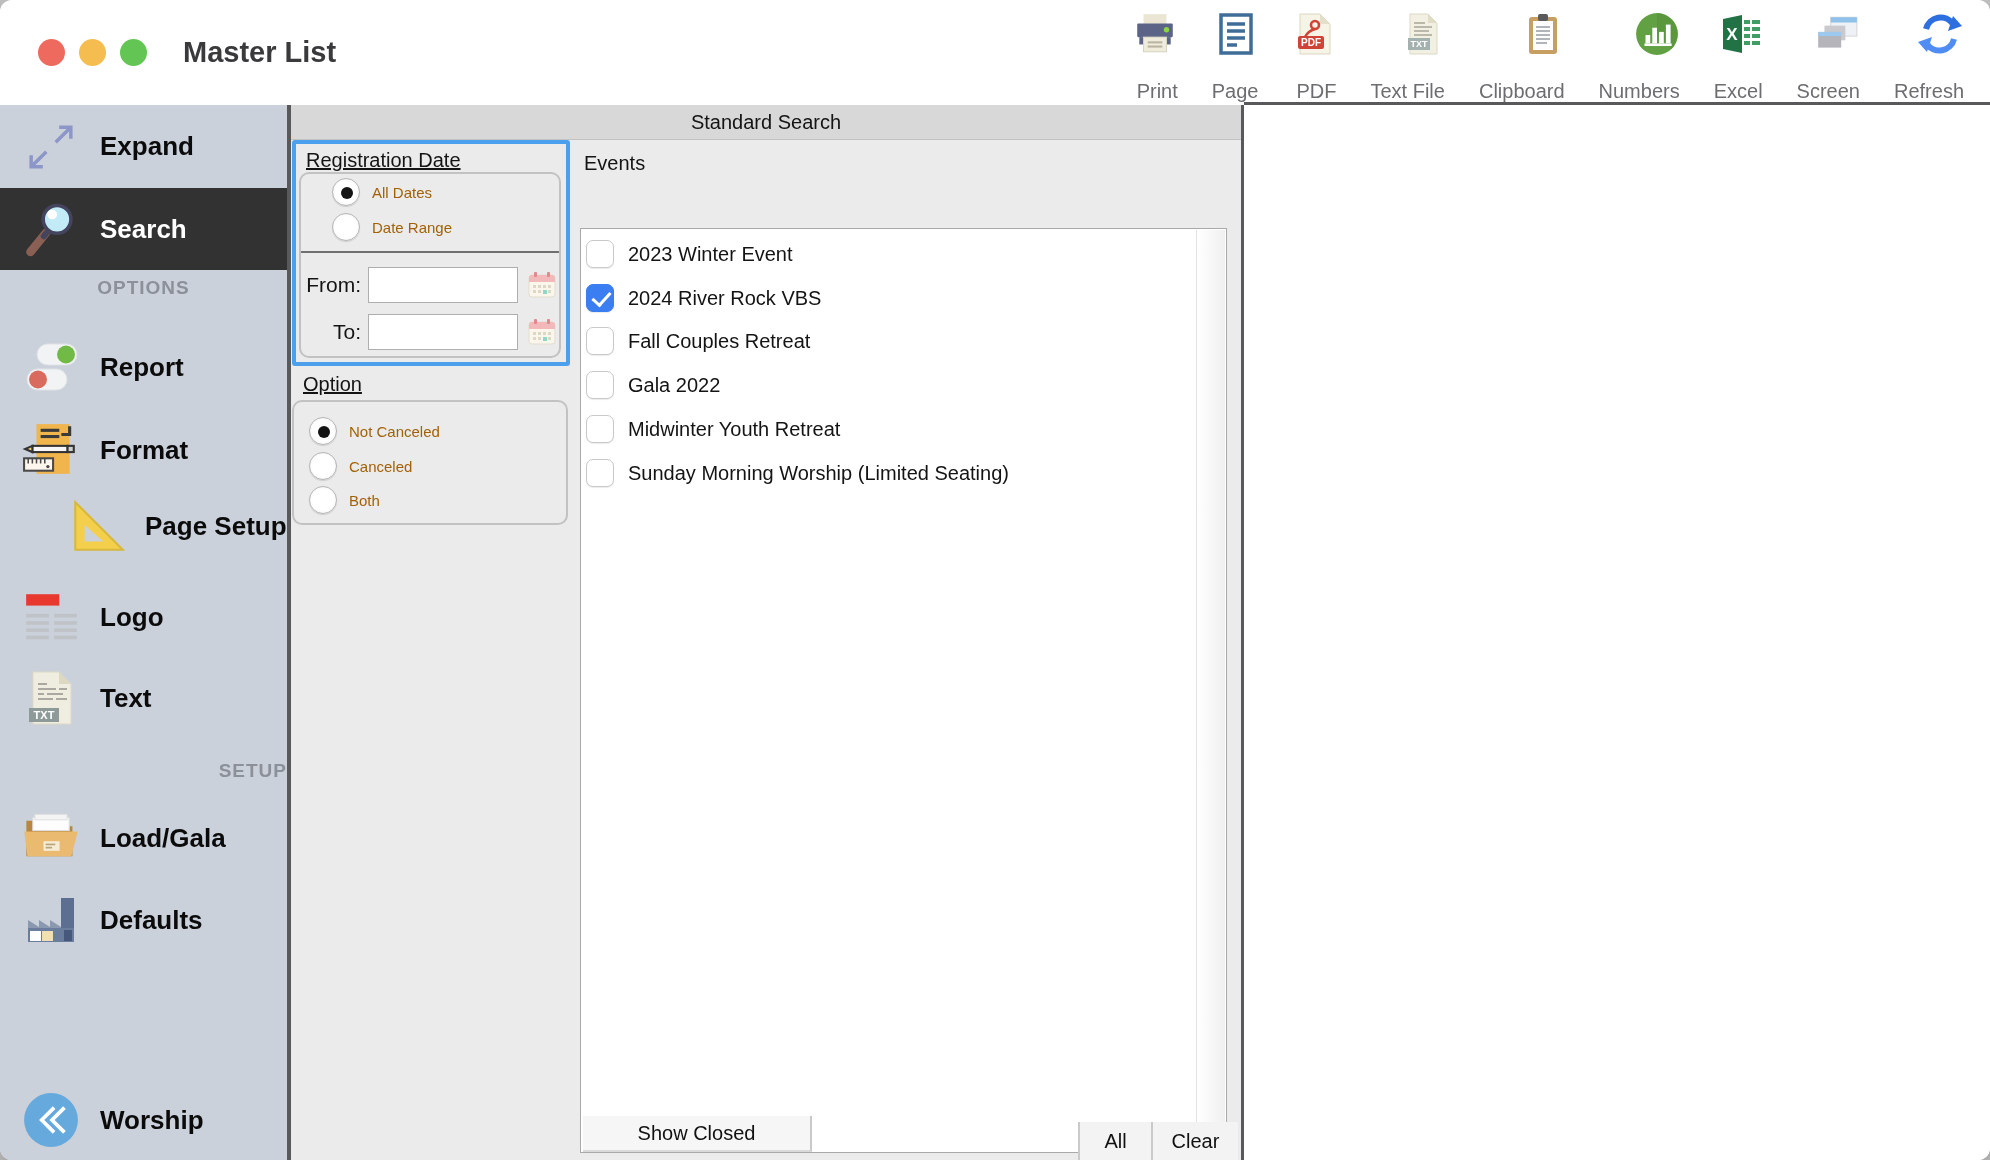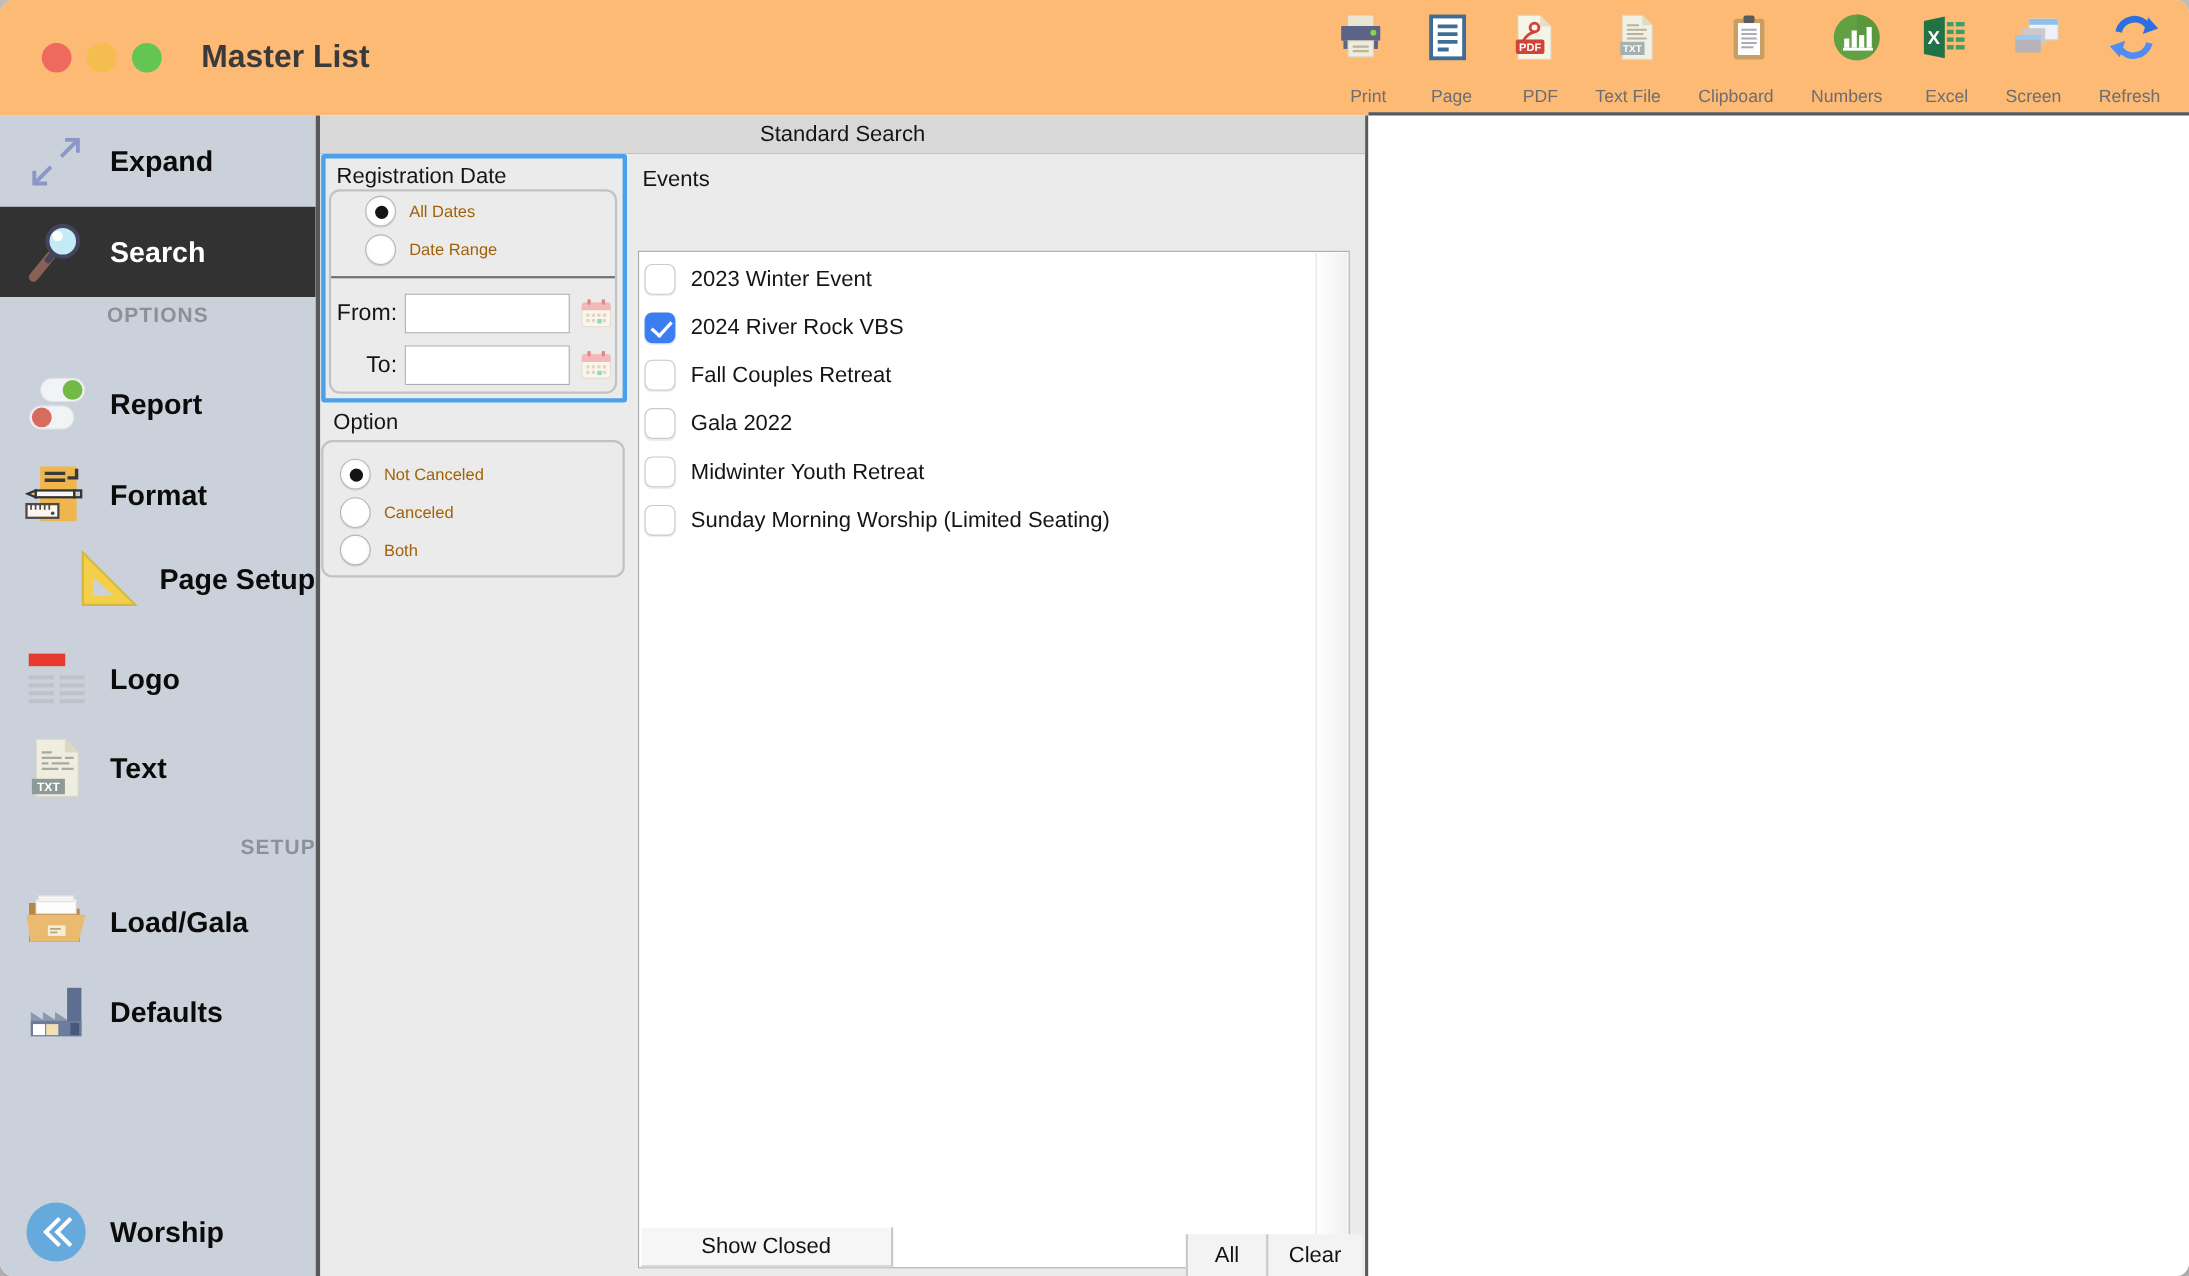--- a/index.html
+++ b/index.html
@@ -1,51 +1,51 @@
 <!DOCTYPE html>
 <html><head>
 <meta charset="utf-8">
 <style>
   * { margin:0; padding:0; box-sizing:border-box; }
   html,body { background:#c9c9c9; font-family:"Liberation Sans", sans-serif; }
   .window { position:relative; width:1990px; height:1160px; background:#ebebeb;
             border-radius:12px; overflow:hidden; box-shadow:0 10px 40px rgba(0,0,0,.35); }
 
   
-  .titlebar { position:absolute; left:0; top:0; width:1990px; height:105px; background:#fdba74; }
+  .titlebar { position:absolute; left:0; top:0; width:1990px; height:105px; background:#ffffff; }
   .traffic { position:absolute; left:38px; top:39px; display:flex; gap:14px; }
   .light { width:27px; height:27px; border-radius:50%; }
   .light.red { background:#ee6a5f; } .light.yellow { background:#f5bd4f; } .light.green { background:#62c554; }
   .win-title { position:absolute; left:183px; top:0; height:105px; line-height:105px;
                font-size:29px; font-weight:bold; color:#3a3a3c; }
   .toolbar { position:absolute; right:26px; top:8px; display:flex; align-items:flex-end; gap:34px; }
   .tool { display:flex; flex-direction:column; align-items:flex-end; gap:20px; cursor:default; }
   .tool .ticon { height:52px; display:flex; align-items:center; justify-content:center; }
-  .tool .tlabel { font-size:16px; color:#6d6d71; white-space:nowrap; }
+  .tool .tlabel { font-size:20px; color:#6d6d71; white-space:nowrap; }
 
   
   .sidebar { position:absolute; left:0; top:105px; width:287px; height:1055px; background:#cbd1da; }
   .side-item { position:absolute; left:0; width:287px; display:flex; align-items:center; padding-left:16px; cursor:default; }
   .side-item .sicon { width:70px; display:flex; justify-content:center; align-items:center; }
   .side-item .slabel { margin-left:14px; font-size:26px; font-weight:bold; color:#0b0b0b; white-space:nowrap; }
   .side-item.selected { background:#323233; }
   .side-item.selected .slabel { color:#ffffff; }
   .side-section { position:absolute; left:0; width:287px; text-align:center; font-size:19px;
                   font-weight:bold; color:#8c9199; letter-spacing:1px; }
 
   
   .main { position:absolute; left:287px; top:105px; width:957px; height:1055px; background:#ebebeb;
           border-left:4px solid #59595b; border-right:3px solid #59595b; }
   .tabbar { position:absolute; left:0; top:0; width:950px; height:35px; display:flex; border-bottom:1px solid #c2c2c2; }
   .tab { flex:1; text-align:center; line-height:34px; font-size:20px; color:#141414; background:#d8d8d8; cursor:default; }
   .tab.active { background:#f1f1f1; border-left:1px solid #a5a5a5; }
 
   .focus-ring { position:absolute; left:1px; top:35px; width:278px; height:226px;
                 border:4px solid #4aa0ec; border-radius:3px; background:#ebebeb; }
-  .group-title { font-size:20px; color:#141414; }
+  .group-title { font-size:20px; color:#141414;text-decoration:underline; }
   .gbox { position:absolute; background:#ebebeb; border:2px solid #c2c2c2; border-radius:10px; }
 
   .radio-row { position:absolute; display:flex; align-items:center; height:34px; }
   .radio { width:28px; height:28px; border-radius:50%; background:radial-gradient(#ffffff 55%, #eeeeee);
            border:1.5px solid #b5b5b5; box-shadow:0 1px 1px rgba(0,0,0,.12); position:relative; flex:0 0 auto; }
   .radio.selected::after { content:""; position:absolute; left:8px; top:8px; width:12px; height:12px;
                            border-radius:50%; background:#141414; }
   .rlabel { margin-left:12px; font-size:15px; color:#a16207; white-space:nowrap; }
 
   .hdivider { position:absolute; left:0; width:100%; border-top:2px solid #707070; }

